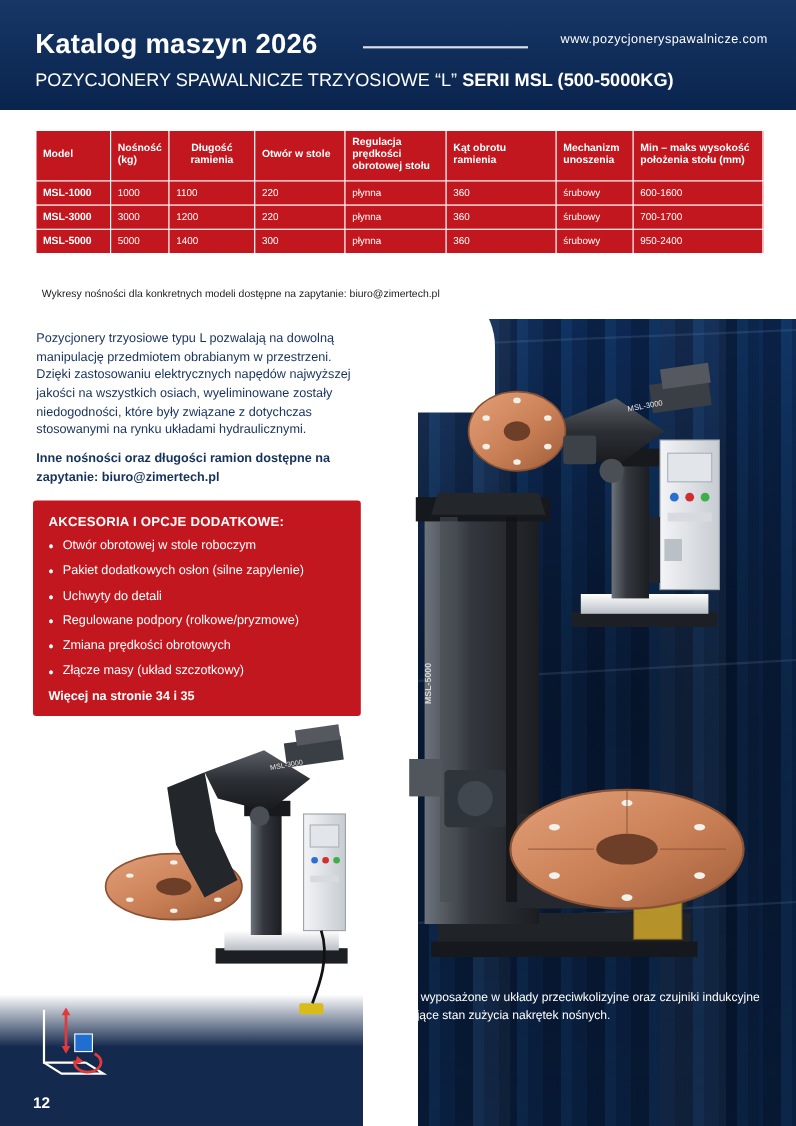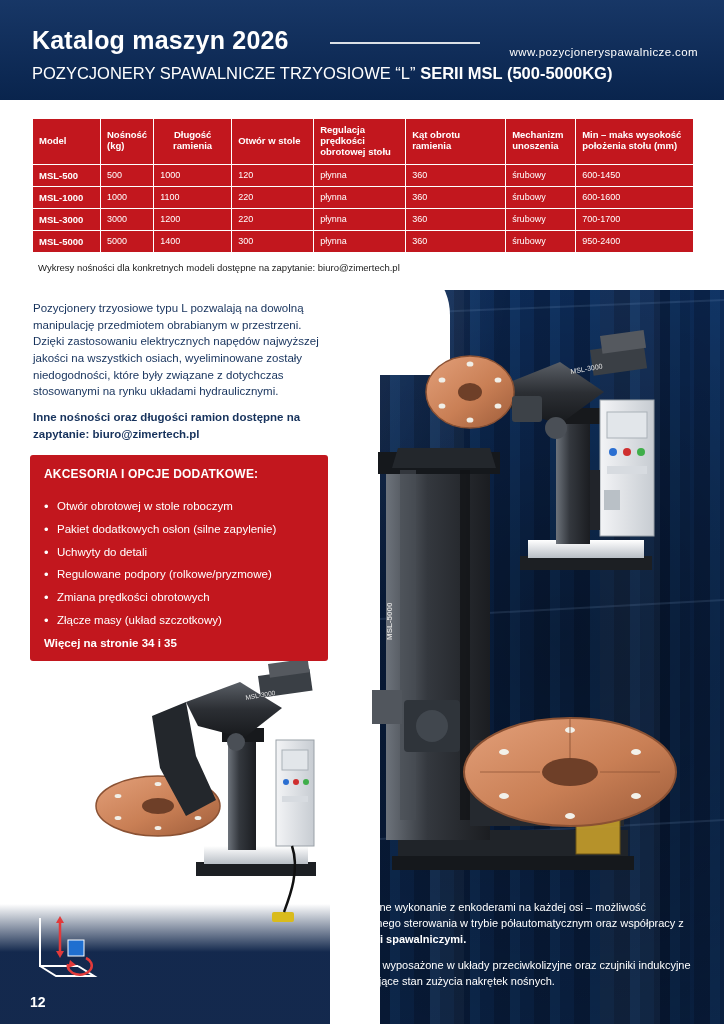--- a/index.html
+++ b/index.html
@@ -55,21 +55,21 @@
   .kat-title {
     position: absolute; left: 32px; top: 26px;
     color: #ffffff; font-size: 25px; font-weight: bold;
     letter-spacing: .2px; z-index: 7;
   }
   .title-rule {
     position:absolute; left: 330px; top: 42px; width: 150px; height: 2px;
     background: #ffffff; opacity: .85; z-index: 7;
   }
   .site-url {
-    position: absolute; right: 26px; top: 46px;
+    position: absolute; right: 26px; top: 30px;
     color: #ffffff; font-size: 11.5px; letter-spacing: .4px; z-index: 7; padding-left: 11px;
   }
   .subtitle {
     position: absolute; left: 32px; top: 64px;
     color: #ffffff; font-size: 16.5px; z-index: 7; white-space: nowrap;
   }
   .subtitle b { font-weight: bold; }
 
   
   .white-panel {
@@ -130,21 +130,21 @@
   .desc p { margin-bottom: 9px; }
   .desc .bold { font-weight: bold; color: #16325c; }
 
   
   .acc-box {
     position: absolute; left: 30px; top: 455px; width: 298px; z-index: 10;
     background: #c2171e; color: #ffffff;
     border-radius: 3px;
     padding: 12px 14px 12px 14px;
   }
-  .acc-title { font-size: 12px; font-weight: bold; margin-bottom: 19px; letter-spacing:.2px;}
+  .acc-title { font-size: 12px; font-weight: bold; margin-bottom: 9px; letter-spacing:.2px;}
   .acc-list { list-style: none; }
   .acc-list li {
     font-size: 11.5px; line-height: 1.2; margin-bottom: 9px;
     padding-left: 13px; position: relative;
   }
   .acc-list li::before {
     content: "•"; position: absolute; left: 0; top: -1px; font-size: 13px;
   }
   .acc-more { font-size: 11.5px; font-weight: bold; margin-top: 2px; }
 
@@ -219,30 +219,20 @@
           <th class="h-nos">Nośność (kg)</th>
           <th class="h-dlug">Długość ramienia</th>
           <th class="h-otw">Otwór w stole</th>
           <th class="h-reg">Regulacja prędkości obrotowej stołu</th>
           <th class="h-kat">Kąt obrotu ramienia</th>
           <th class="h-mech">Mechanizm unoszenia</th>
           <th>Min – maks wysokość położenia stołu (mm)</th>
         </tr>
       </thead>
       <tbody>
-        <tr>
-          <td class="model">MSL-500</td>
-          <td>500</td>
-          <td>1000</td>
-          <td>120</td>
-          <td>płynna</td>
-          <td>360</td>
-          <td>śrubowy</td>
-          <td>600-1450</td>
-        </tr>
         <tr>
           <td class="model">MSL-1000</td>
           <td>1000</td>
           <td>1100</td>
           <td>220</td>
           <td>płynna</td>
           <td>360</td>
           <td>śrubowy</td>
           <td>600-1600</td>
         </tr>
@@ -429,21 +419,20 @@
 
       <rect x="272" y="912" width="22" height="10" rx="2" fill="#d9bb1c"></rect>
       <path d="M292 846 C300 870 290 896 284 912" stroke="#111" stroke-width="2.5" fill="none"></path>
       <text x="246" y="700" font-family="Liberation Sans, sans-serif" font-size="6.5" fill="#e6e6e6" transform="rotate(-10 246 700)">MSL-3000</text>
     </g>
   </svg>
 
   <div class="footer-dark"></div>
 
   <div class="bottom-text">
-    <p><span>Opcjonalne wykonanie z enkoderami na każdej osi – możliwość precyzyjnego sterowania w trybie półautomatycznym oraz współpracy z </span><b>robotami spawalniczymi.</b></p>
     <p>Maszyny wyposażone w układy przeciwkolizyjne oraz czujniki indukcyjne monitorujące stan zużycia nakrętek nośnych.</p>
   </div>
 
   <svg class="corner-icon" viewBox="0 0 78 72">
     <g stroke="#ffffff" stroke-width="2" fill="none">
       <path d="M10 8 L10 56 L48 56"></path>
       <path d="M10 56 L26 66 L64 66 L48 56"></path>
     </g>
     <g>
       <path d="M30 10 L30 44" stroke="#e23a3a" stroke-width="2.5"></path>

